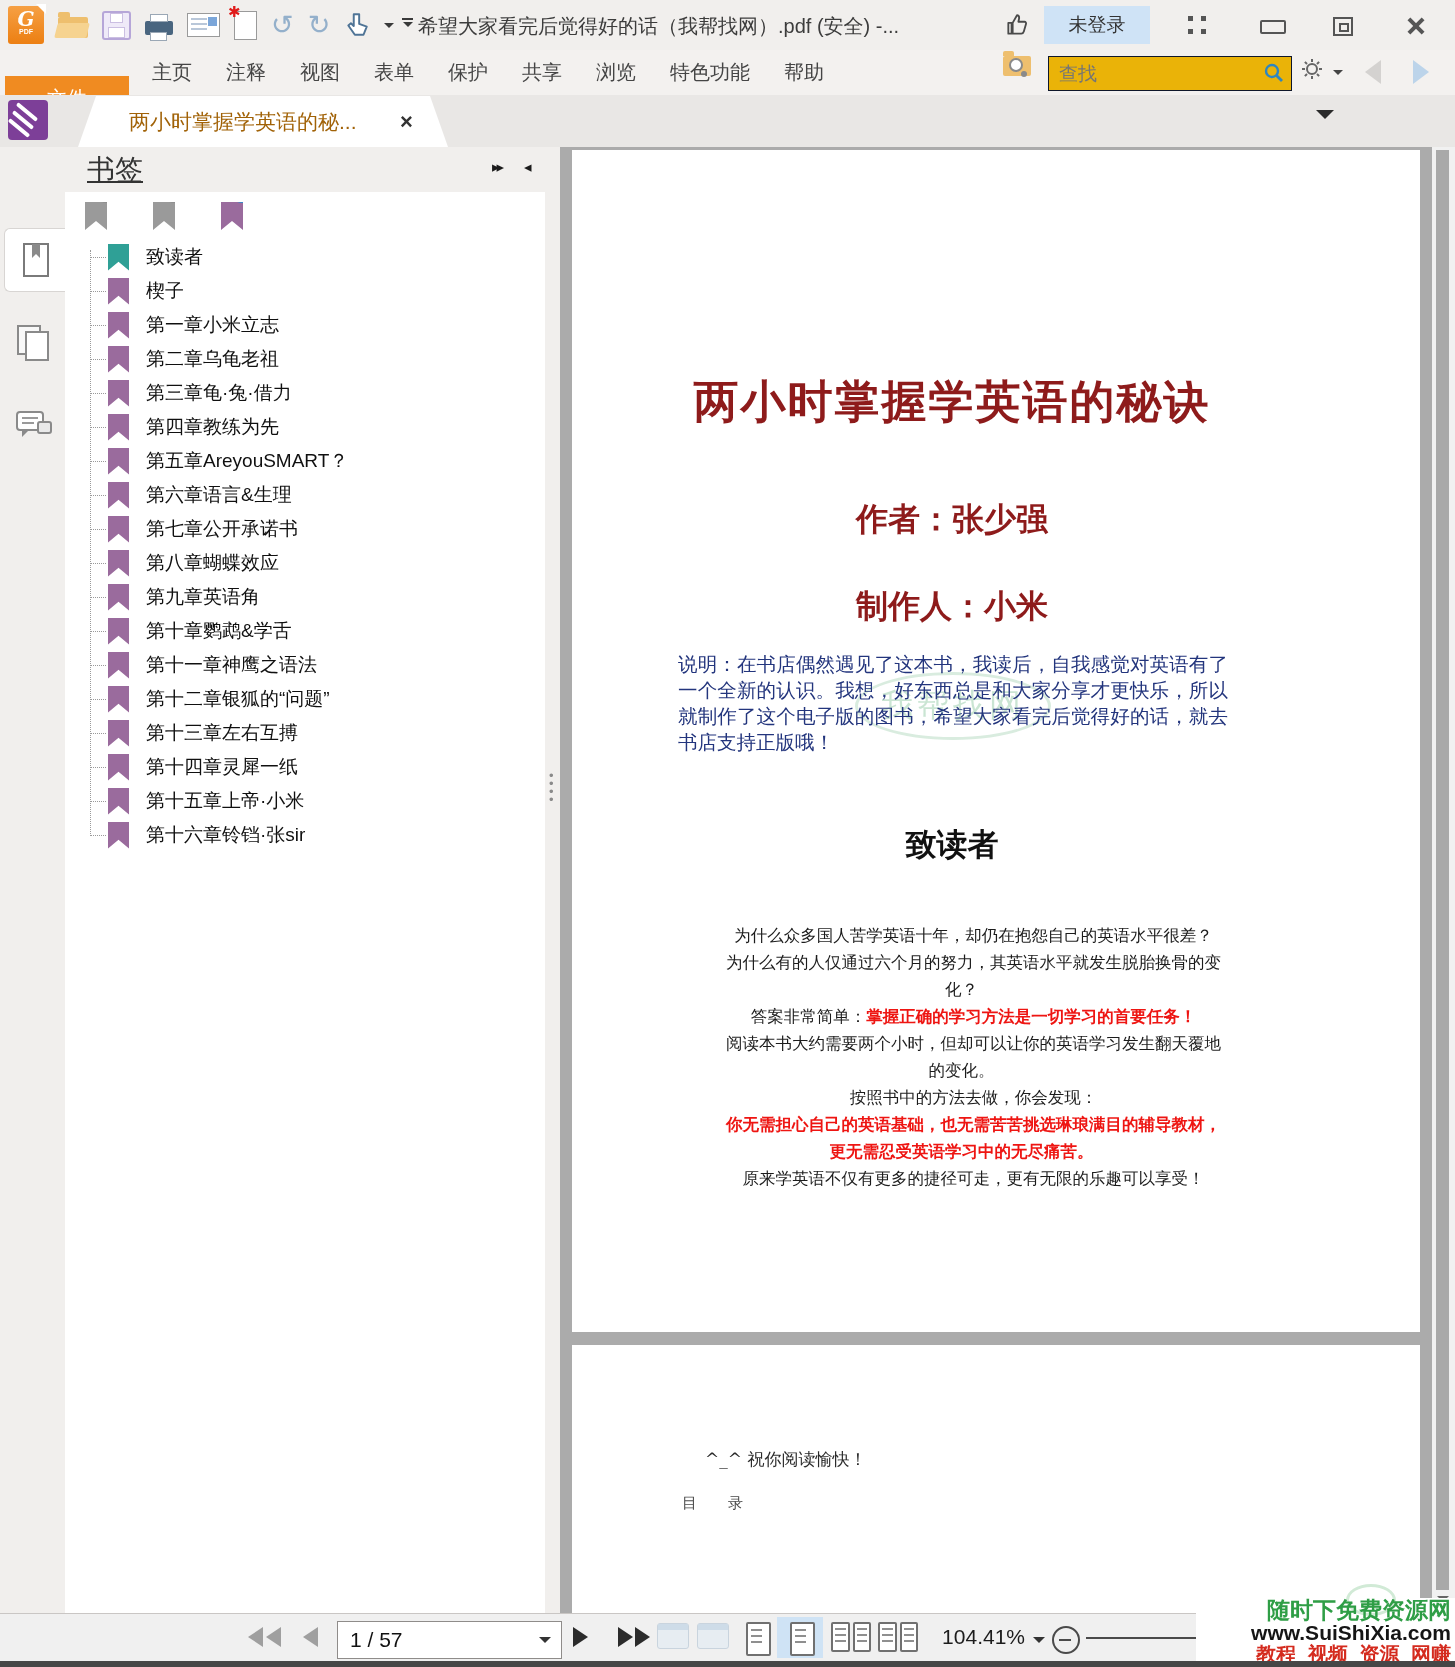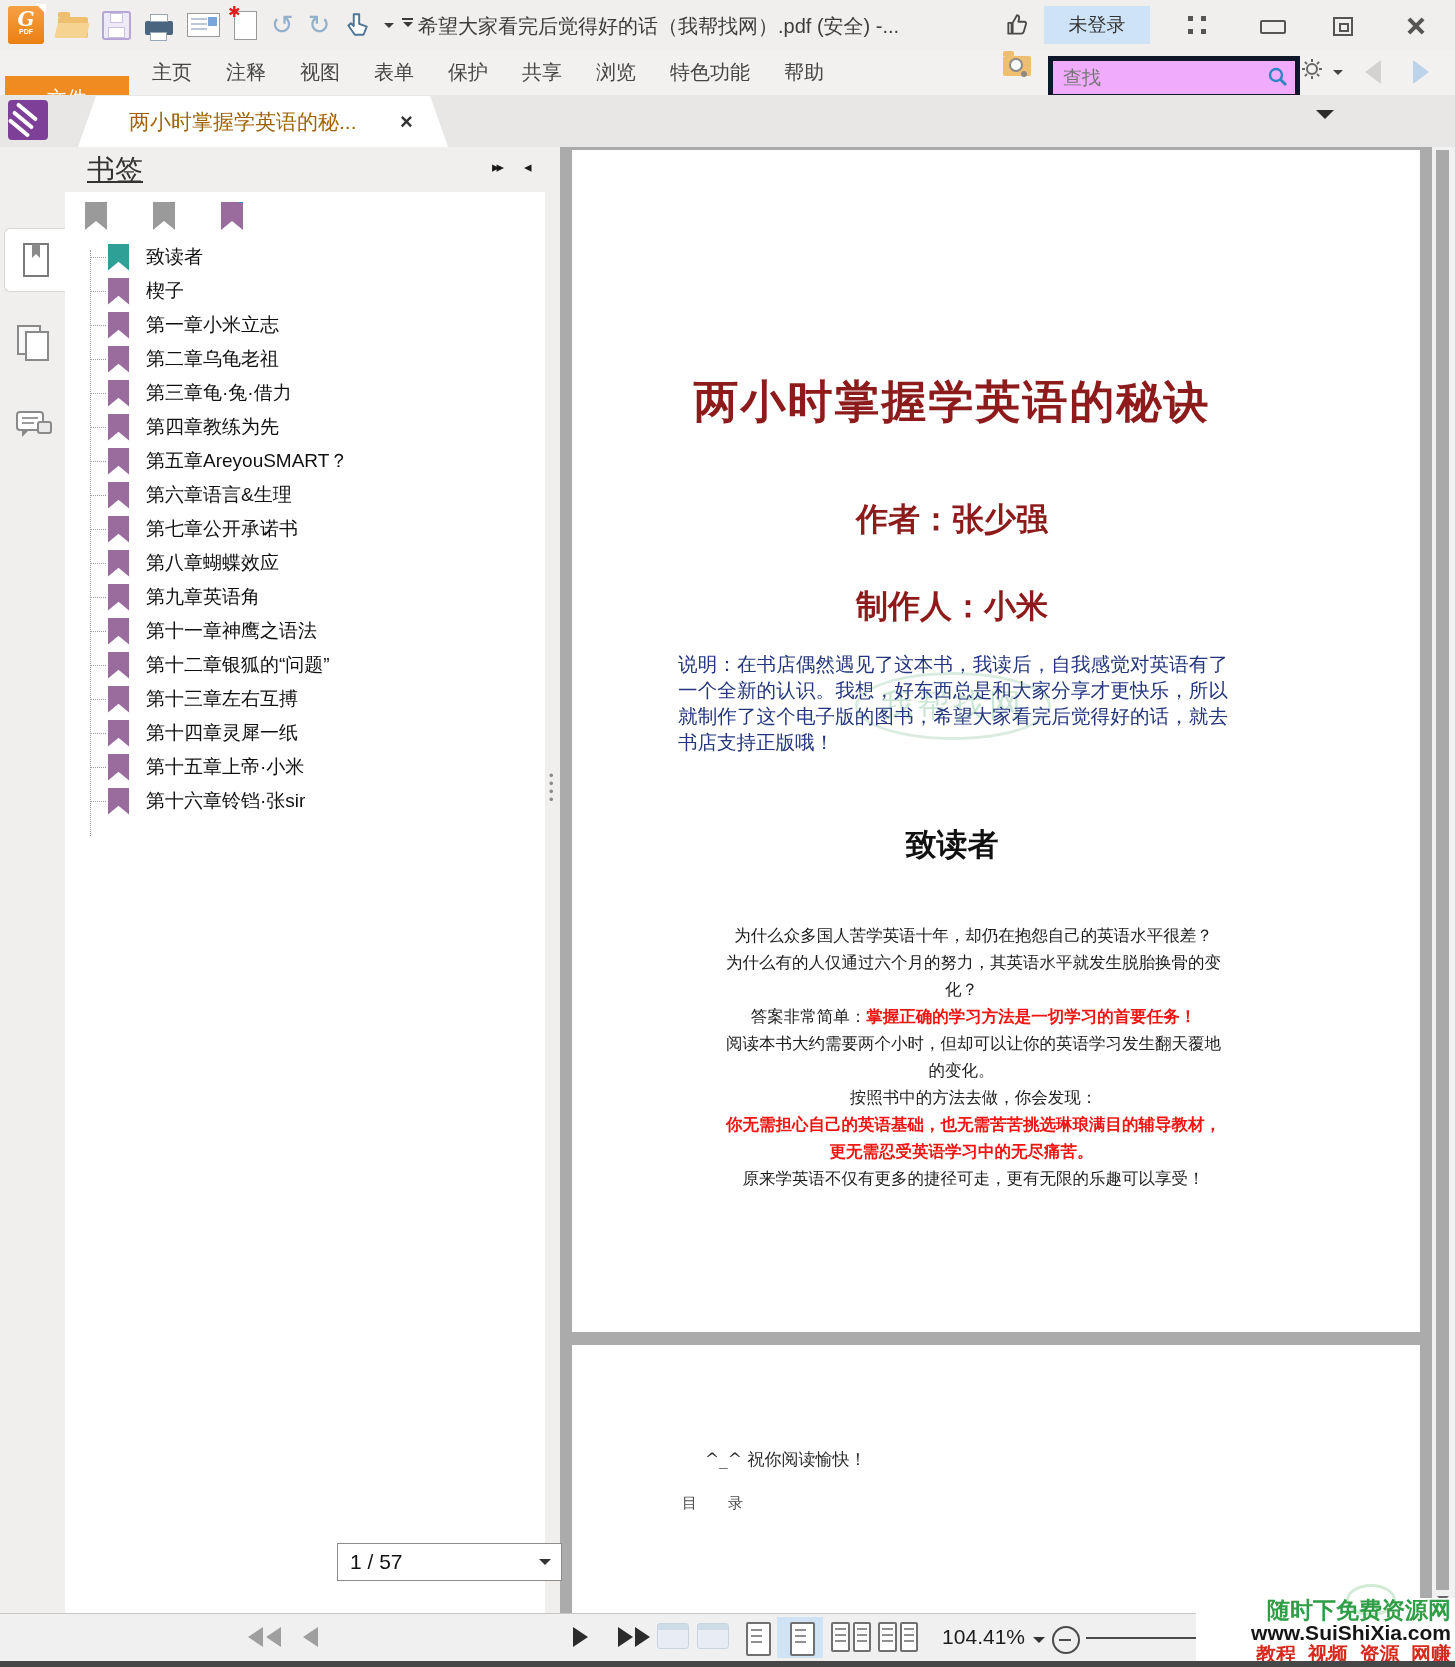--- a/index.html
+++ b/index.html
@@ -47,21 +47,21 @@
   .icon-close::after{transform:rotate(-45deg);}
 
   
   .ribbon{left:0;top:50px;width:1455px;height:45px;background:#f3f1ef;border-bottom:1px solid #d9d6d4;}
   .file-btn{left:5px;top:50px;width:124px;height:45px;background:#f08b21;color:#fff;font-size:20px;display:flex;align-items:center;justify-content:center;margin-top:26px;}
   .menu-tabs{left:140px;top:50px;height:45px;display:flex;align-items:center;gap:10px;}
   .menu-tab{padding:0 12px;font-size:20px;color:#454545;}
   .icon-foldersearch{left:1003px;top:56px;width:28px;height:20px;background:#eebf6e;border-radius:2px;position:absolute;}
   .icon-foldersearch::before{content:'';position:absolute;top:-5px;left:0;width:11px;height:5px;background:#eebf6e;border-radius:2px 2px 0 0;}
   .icon-foldersearch::after{content:'';position:absolute;left:6px;top:2px;width:10px;height:10px;border:2px solid #8a8a8a;border-radius:50%;background:#fff;box-shadow:8px 9px 0 -4px #8a8a8a;}
-  .searchbox{left:1048px;top:56px;width:242px;height:33px;background:#f0abfc;border:5px solid #0f172a;position:absolute;}
+  .searchbox{left:1048px;top:56px;width:242px;height:33px;background:#eab308;border:1px solid #0f172a;position:absolute;}
   .searchbox input{position:absolute;left:8px;top:2px;width:195px;height:27px;border:none;outline:none;font-size:19px;color:#555;background:transparent;font-family:"Liberation Sans",sans-serif;}
   .searchbox .mag{position:absolute;right:6px;top:5px;}
   .icon-gear{left:1300px;top:57px;position:absolute;}
   .gear-caret{left:1333px;top:70px;position:absolute;width:0;height:0;border:5px solid transparent;border-top-color:#444;}
   .nav-tri{position:absolute;top:60px;width:0;height:0;border:12px solid transparent;}
   .nav-back{left:1365px;border-right:16px solid #d4d2d0;border-left:none;}
   .nav-fwd{left:1413px;border-left:16px solid #bcd4ea;border-right:none;}
 
   
   .tabbar{left:0;top:95px;width:1455px;height:52px;background:#e9e7e5;border-bottom:1px solid #c9c6c4;}
@@ -126,21 +126,21 @@
   .p2-toc{left:682px;top:1494px;font-size:15px;color:#4a4a4a;letter-spacing:8px;}
 
   
   .statusbar{left:0;top:1613px;width:1455px;height:54px;background:#f0f0f0;border-top:1px solid #c9c6c4;}
   .darkedge{left:0;top:1661px;width:1455px;height:6px;background:#474747;z-index:70;}
   .tri{width:0;height:0;border-style:solid;display:inline-block;}
   .tri-l-g{border-width:10px 15px 10px 0;border-color:transparent #9f9f9f transparent transparent;}
   .tri-r-k{border-width:10px 0 10px 15px;border-color:transparent transparent transparent #2b2b2b;}
   .nav-first{left:248px;top:1627px;position:absolute;display:flex;gap:3px;}
   .nav-prev{left:303px;top:1627px;position:absolute;}
-  .pagebox{left:337px;top:1543px;width:223px;height:36px;background:#fff;border:1px solid #8f8c8a;position:absolute;display:flex;align-items:center;}
+  .pagebox{left:337px;top:1621px;width:223px;height:36px;background:#fff;border:1px solid #8f8c8a;position:absolute;display:flex;align-items:center;}
   .pagebox .v{margin-left:12px;font-size:21px;color:#111;flex:1;}
   .pagebox .caret{margin-right:10px;border:6px solid transparent;border-top-color:#333;margin-top:6px;}
   .nav-next{left:573px;top:1627px;position:absolute;}
   .nav-last{left:618px;top:1627px;position:absolute;display:flex;gap:2px;}
   .pv{position:absolute;top:1623px;width:30px;height:24px;background:#e4ecf3;border:1px solid #bccbd8;border-radius:3px;opacity:.75;}
   .pv::before{content:'';position:absolute;top:0;left:0;right:0;height:6px;background:#c3d6e6;}
   .vm-sel{left:777px;top:1617px;width:46px;height:41px;background:#cfe3f5;position:absolute;}
   .vm{position:absolute;top:1622px;width:21px;height:30px;border:2px solid #707070;border-radius:2px;background:#fff;}
   .vm::after{content:'';position:absolute;left:3px;top:5px;width:11px;height:14px;background:repeating-linear-gradient(#8f8f8f 0 2px,transparent 2px 6px);}
   .vm2{position:absolute;top:1622px;width:40px;height:30px;display:flex;gap:3px;}
@@ -322,20 +322,24 @@
     <div class="bm-item">
         <span class="bm-flag"></span>
         <span class="bm-label">第八章蝴蝶效应</span>
       </div>
     <div class="bm-item">
         <span class="bm-flag"></span>
         <span class="bm-label">第九章英语角</span>
       </div>
     <div class="bm-item">
         <span class="bm-flag"></span>
+        <span class="bm-label">第十章鹦鹉&amp;学舌</span>
+      </div>
+    <div class="bm-item">
+        <span class="bm-flag"></span>
         <span class="bm-label">第十一章神鹰之语法</span>
       </div>
     <div class="bm-item">
         <span class="bm-flag"></span>
         <span class="bm-label">第十二章银狐的“问题”</span>
       </div>
     <div class="bm-item">
         <span class="bm-flag"></span>
         <span class="bm-label">第十三章左右互搏</span>
       </div>

